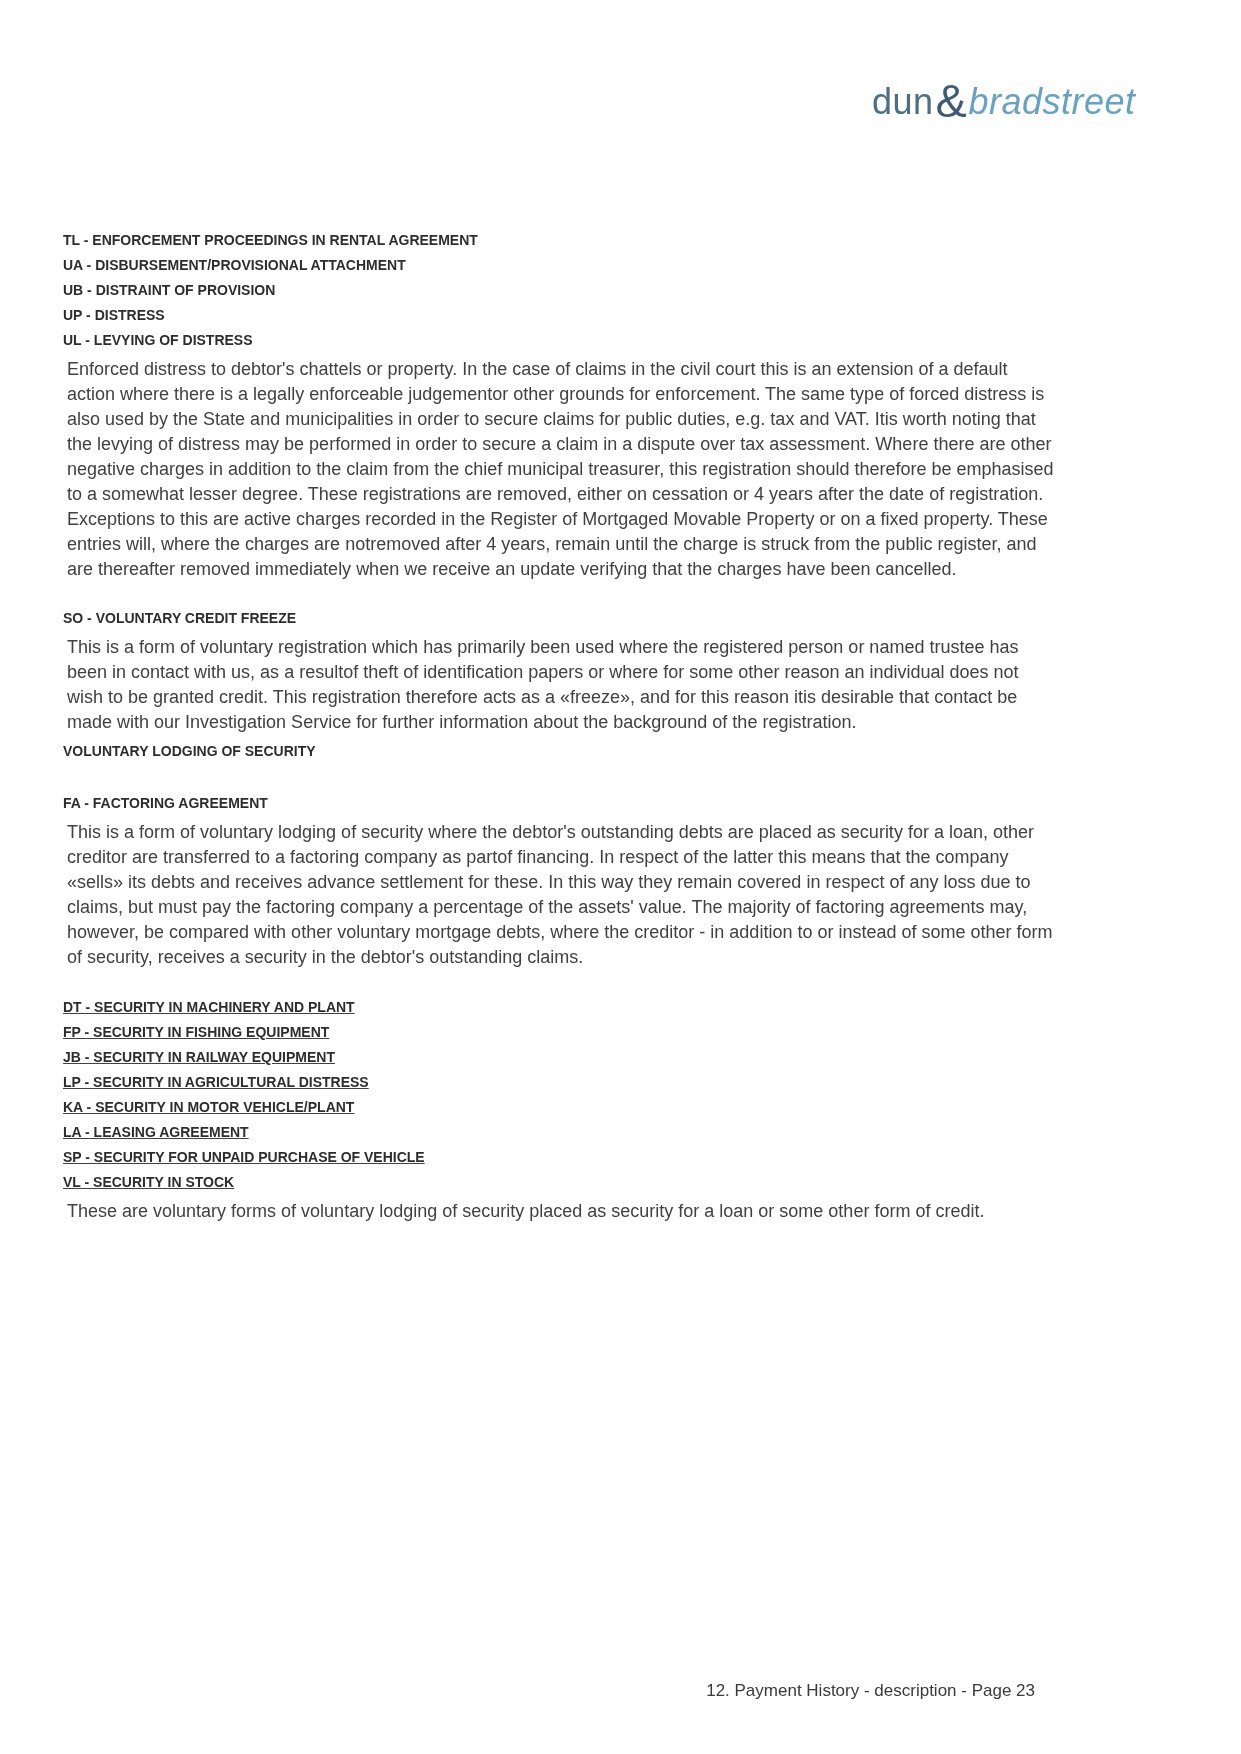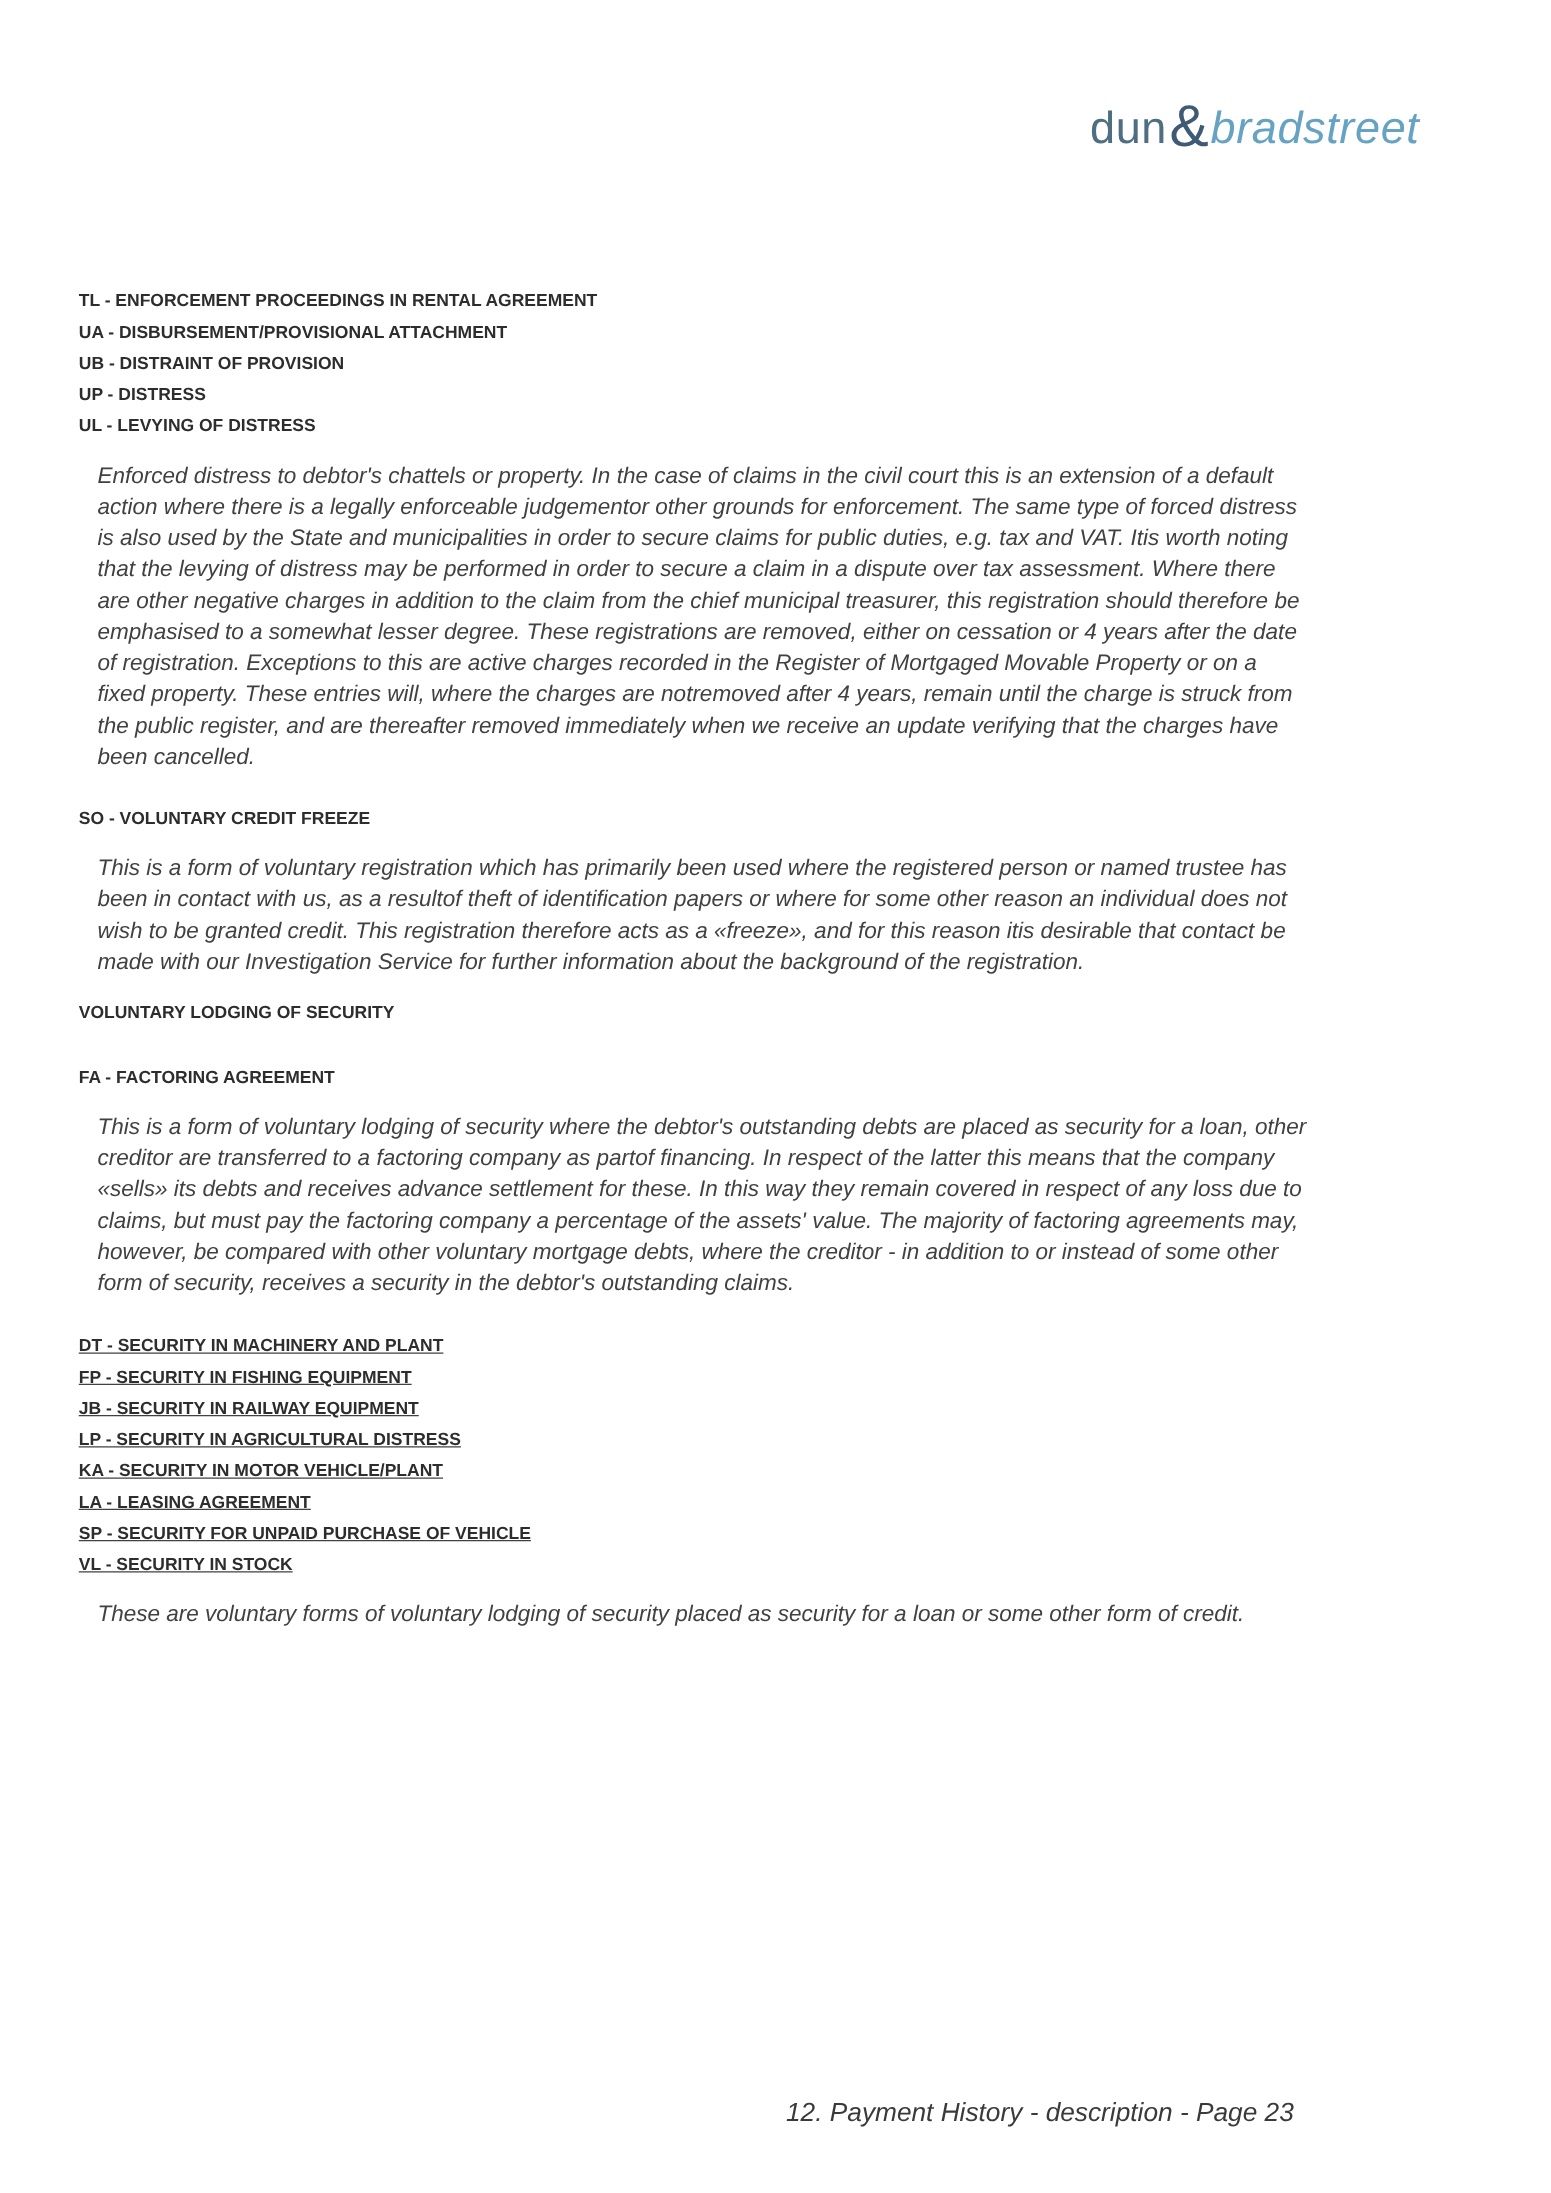--- a/index.html
+++ b/index.html
@@ -43,37 +43,35 @@
     color: #414141;
   }
   .code-line, .heading {
     font-weight: 700;
     color: #2d2d2d;
     font-size: 14px;
     line-height: 25px;
     margin: 0;
   }
   p.body-text {
-    margin: 15px;
-    font-style: italic;
+    margin: 4px;
   }
   .heading.so-heading   { margin-top: 24px; }
   .heading.section-title{ }
   .heading.fa-heading   { margin-top: 27px; }
   .code-list.security-list { margin-top: 25px; text-decoration: underline; }
   .footer {
     position: absolute;
     top: 1680px;
     left: 63px;
     width: 972px;
     text-align: right;
-    font-size: 21px;
+    font-size: 17px;
     line-height: 22px;
     color: #3a3a3a;
-    font-style: italic;
   }
 </style>
 </head>
 <body>
 
 <div class="page">
 
   <header class="logo">
     <span style="color: rgb(78, 110, 129);">dun</span>
     <span class="amp" style="color: rgb(62, 90, 116);">&amp;</span>

